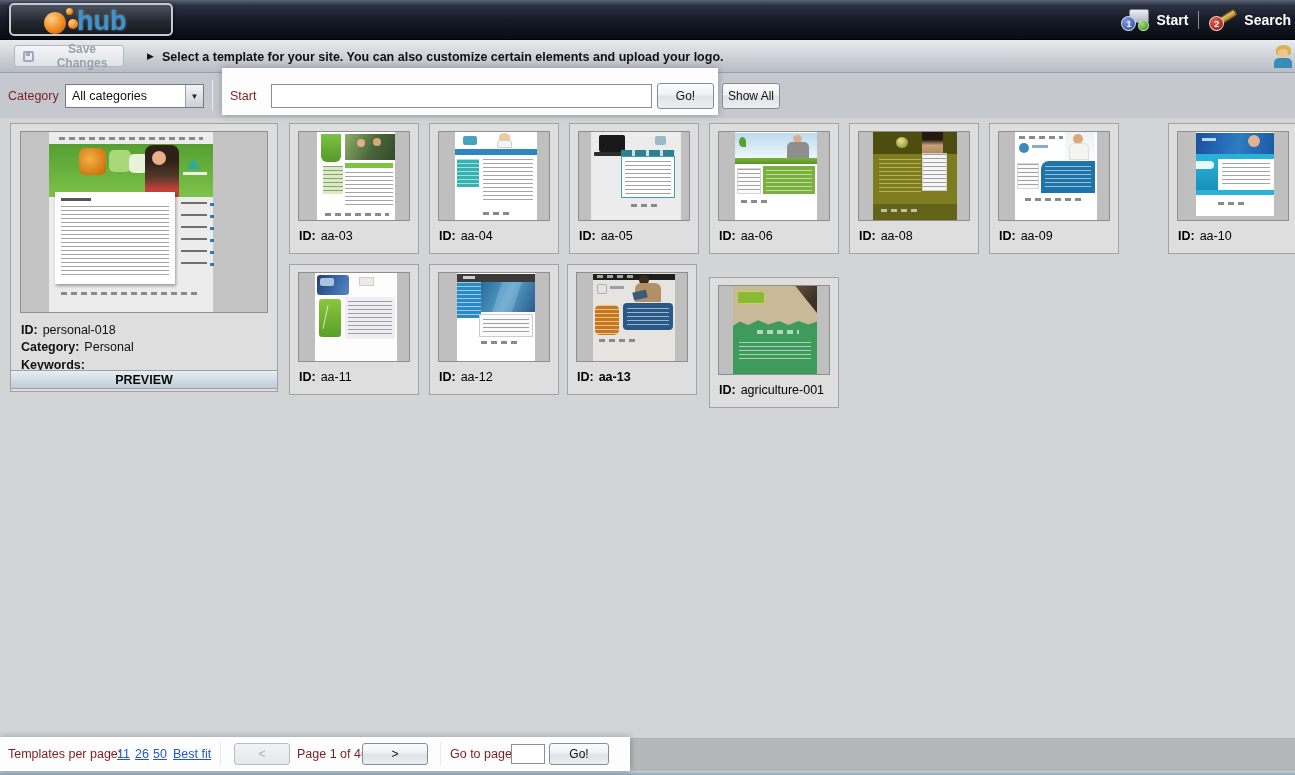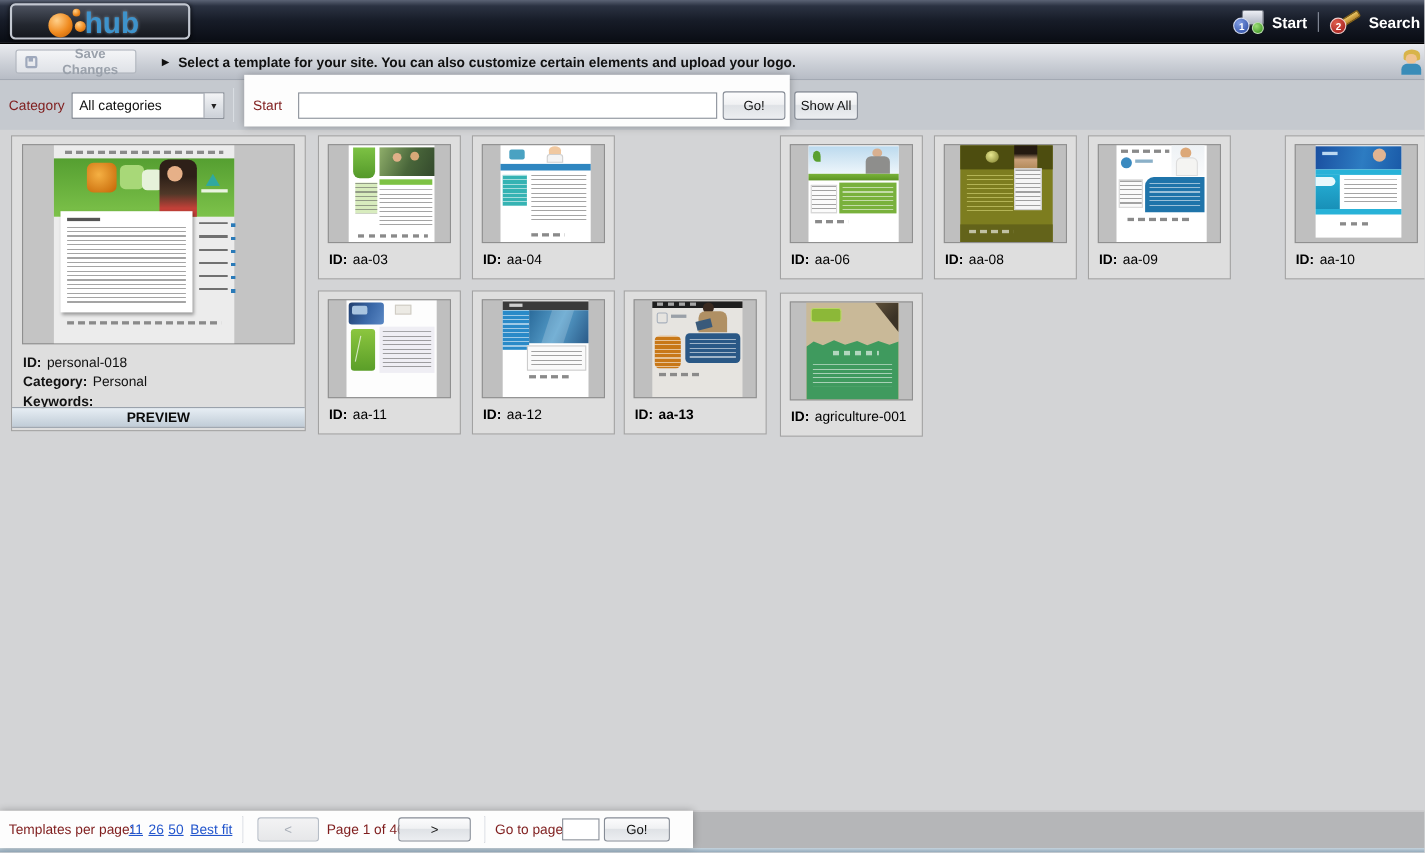--- a/index.html
+++ b/index.html
@@ -213,20 +213,33 @@
       <div style="left:60px;top:1px;width:11px;height:7px;border-radius:50% 50% 0 0;background:#f0c8a0;"></div>
       <div style="left:58px;top:8px;width:15px;height:8px;border-radius:3px 3px 0 0;background:#f4f4f4;border:1px solid #cfcfcf;"></div>
       <div style="left:16px;top:17px;width:82px;height:6px;background:#2e86c0;"></div>
       <div class="lnl" style="left:18px;top:27px;width:22px;height:28px;background-color:#35b3b3;"></div>
       <div class="ln" style="left:44px;top:27px;width:50px;height:42px;"></div>
       <div class="hdash" style="left:44px;top:80px;width:30px;height:3px;"></div>
     </div>
     <div class="idline"><b>ID:</b><span>aa-04</span></div>
   </div>
 
+  <div class="card small" style="left:569px;top:5px;">
+    <div class="thumb">
+      <div style="left:12px;top:0;width:90px;height:90px;background:#ececec;"></div>
+      <div style="left:20px;top:3px;width:26px;height:17px;background:#181818;border-radius:2px;"></div>
+      <div style="left:15px;top:20px;width:35px;height:4px;background:#2c2c2c;border-radius:1px;"></div>
+      <div style="left:76px;top:4px;width:11px;height:9px;background:#9ab8c8;border-radius:2px;"></div>
+      <div style="left:42px;top:18px;width:54px;height:6px;background:repeating-linear-gradient(to right,#2e7f8f 0 11px,#d0dfe4 11px 14px);"></div>
+      <div style="left:42px;top:24px;width:54px;height:42px;background:#fff;border:1px solid #3fa0a8;"></div>
+      <div class="ln" style="left:46px;top:29px;width:46px;height:33px;"></div>
+      <div class="hdash" style="left:52px;top:72px;width:26px;height:3px;"></div>
+    </div>
+    <div class="idline"><b>ID:</b><span>aa-05</span></div>
+  </div>
 
   <div class="card small" style="left:709px;top:5px;">
     <div class="thumb">
       <div style="left:16px;top:0;width:82px;height:90px;background:#fff;"></div>
       <div style="left:16px;top:1px;width:82px;height:25px;background:linear-gradient(to bottom,#bcdaee,#eef6fb);"></div>
       <div style="left:74px;top:3px;width:9px;height:8px;border-radius:50%;background:#d8b090;"></div>
       <div style="left:68px;top:10px;width:22px;height:16px;border-radius:5px 5px 0 0;background:#8e8e8c;"></div>
       <div style="left:20px;top:5px;width:7px;height:10px;border-radius:50% 50% 0 50%;background:#5aa030;"></div>
       <div style="left:16px;top:26px;width:82px;height:6px;background:linear-gradient(to bottom,#7ab33a,#5c9423);"></div>
       <div class="ln" style="left:18px;top:36px;width:24px;height:26px;background-color:#fbfbfb;border:1px solid #d5d5d5;"></div>
@@ -324,21 +337,21 @@
       <div style="left:58px;top:10px;width:26px;height:19px;border-radius:6px 6px 0 0;background:#b09064;"></div>
       <div style="left:56px;top:18px;width:14px;height:8px;background:#3a5a7a;transform:rotate(-14deg);"></div>
       <div class="lnl" style="left:18px;top:32px;width:24px;height:30px;border-radius:5px;background-color:#c87818;"></div>
       <div style="left:46px;top:30px;width:50px;height:27px;border-radius:4px;background:#2a5886;"></div>
       <div class="lnl" style="left:50px;top:35px;width:42px;height:18px;"></div>
       <div class="hdash" style="left:22px;top:66px;width:40px;height:3px;"></div>
     </div>
     <div class="idline"><b>ID:</b><span>aa-13</span></div>
   </div>
 
-  <div class="card small" style="left:709px;top:148px;">
+  <div class="card small" style="left:709px;top:159px;">
     <div class="thumb">
       <div style="left:14px;top:0;width:84px;height:90px;background:#c9b998;"></div>
       <div style="left:18px;top:5px;width:28px;height:13px;border-radius:3px;background:#8cb838;border:1px solid #b8d860;"></div>
       <div style="left:68px;top:0;width:30px;height:27px;background:linear-gradient(135deg,#6a5a40,#3a3226 70%);clip-path:polygon(28% 0,100% 0,100% 100%);"></div>
       <div style="left:14px;top:32px;width:84px;height:58px;background:#3f9a5e;clip-path:polygon(0 14%,8% 6%,18% 12%,30% 4%,42% 11%,55% 5%,66% 12%,78% 5%,90% 11%,100% 6%,100% 100%,0 100%);"></div>
       <div class="hdashl" style="left:38px;top:44px;width:42px;height:4px;"></div>
       <div class="lnl" style="left:20px;top:56px;width:72px;height:20px;"></div>
     </div>
     <div class="idline"><b>ID:</b><span>agriculture-001</span></div>
   </div>

